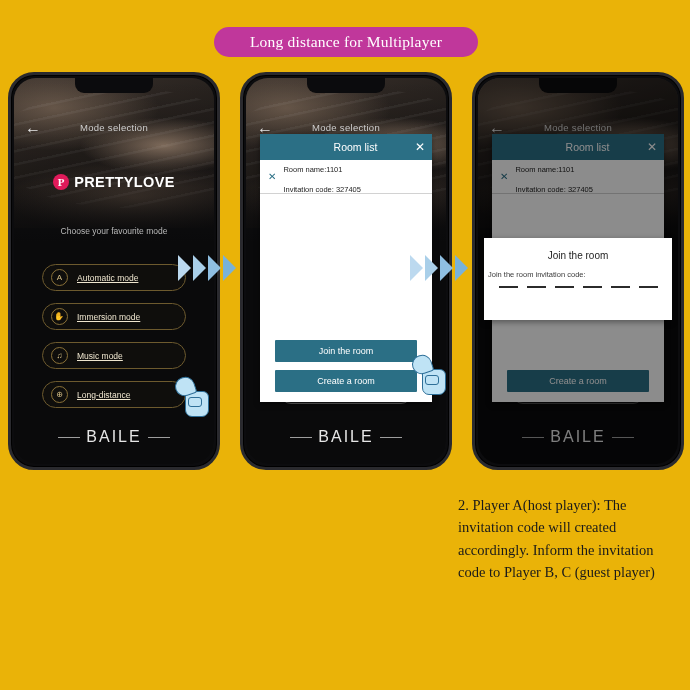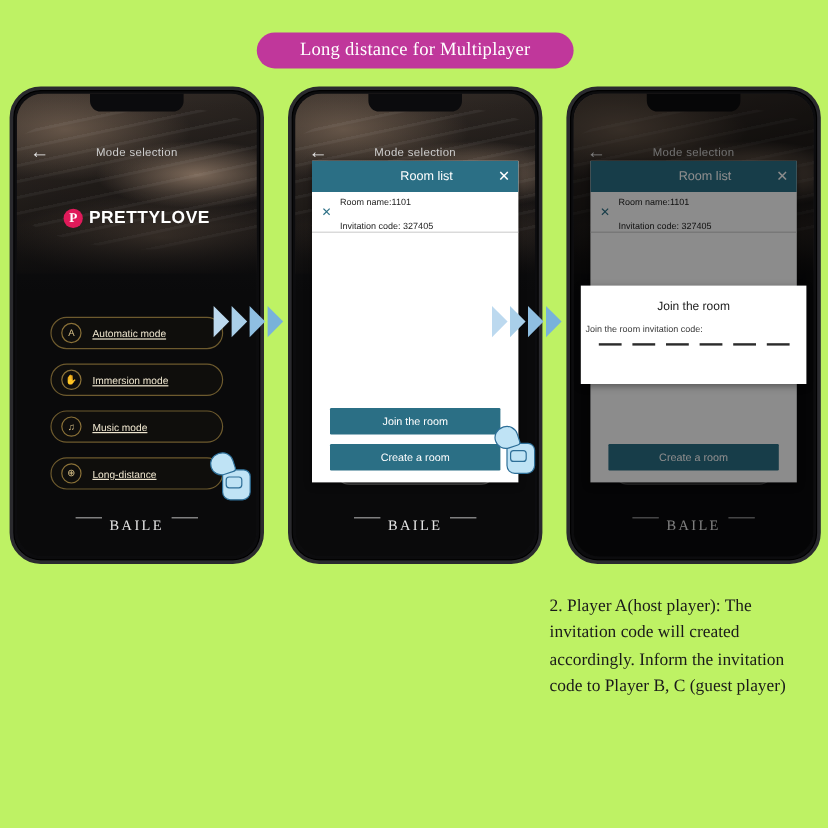--- a/index.html
+++ b/index.html
@@ -6,21 +6,21 @@
   html, body {
     margin: 0; padding: 0;
     width: 690px; height: 690px;
     background: #ffffff;
     font-family: "Liberation Sans", sans-serif;
   }
   #root {
     position: relative;
     width: 690px; height: 690px;
     overflow: hidden;
-    background: #bef264;
+    background: #eab308;
   }
 
   
   .banner {
     position: absolute;
     left: 214px; top: 27px;
     width: 264px; height: 30px;
     background: #c0379b;
     border-radius: 15px;
     display: flex; align-items: center; justify-content: center;
@@ -154,23 +154,23 @@
   }
   .mode-btn .lbl {
     color: #efe6cf; font-size: 8.5px;
     margin-left: 9px;
     text-decoration: underline;
   }
 
   .baile {
     position: absolute; left: 0; right: 0; bottom: 18px;
     text-align: center; z-index: 4;
-    color: #e6e6e6; font-size: 12px; letter-spacing: 2px;
-    font-family: Liberation Serif, serif;
-    display: flex; justify-content: center; gap: 6px;
+    color: #e6e6e6; font-size: 16px; letter-spacing: 2px;
+    font-family: Liberation Sans, sans-serif;
+    display: flex; align-items: center; justify-content: center; gap: 6px;
   }
   .baile .bar { width: 22px; height: 1px; background: #9d9d9d; display:block; }
 
   
   .remote-pill {
     position: absolute; left: 50%; transform: translateX(-50%);
     bottom: 60px;
     width: 132px; height: 22px;
     border: 1px solid #5e5e5e;
     border-radius: 11px;
@@ -324,20 +324,21 @@
       <div class="notch"></div>
 
       <div class="back-arrow">←</div>
       <div class="mode-title">Mode selection</div>
 
       <div class="brand">
         <span class="mark">P</span>
         <span class="word">PRETTYLOVE</span>
       </div>
 
+      <div class="choose">Choose your favourite mode</div>
 
       <div class="mode-list">
         <div class="mode-btn">
           <span class="ico">A</span>
           <span class="lbl">Automatic mode</span>
         </div>
         <div class="mode-btn">
           <span class="ico">✋</span>
           <span class="lbl">Immersion mode</span>
         </div>

